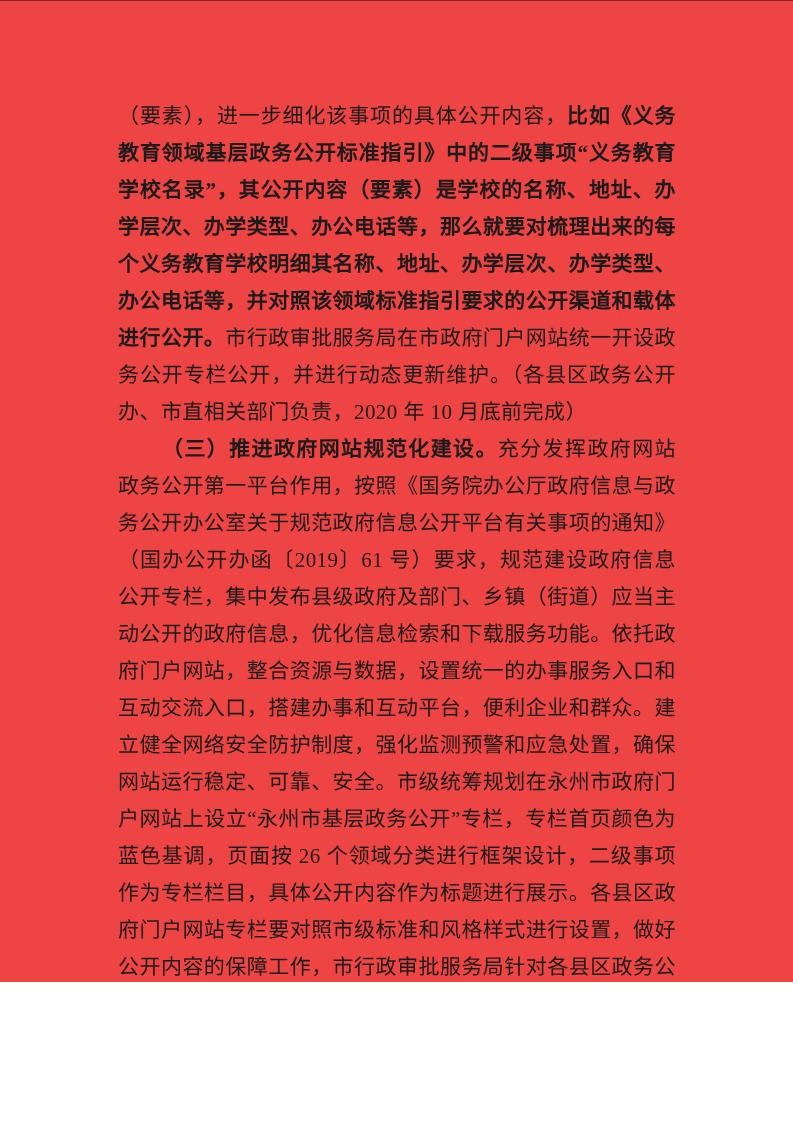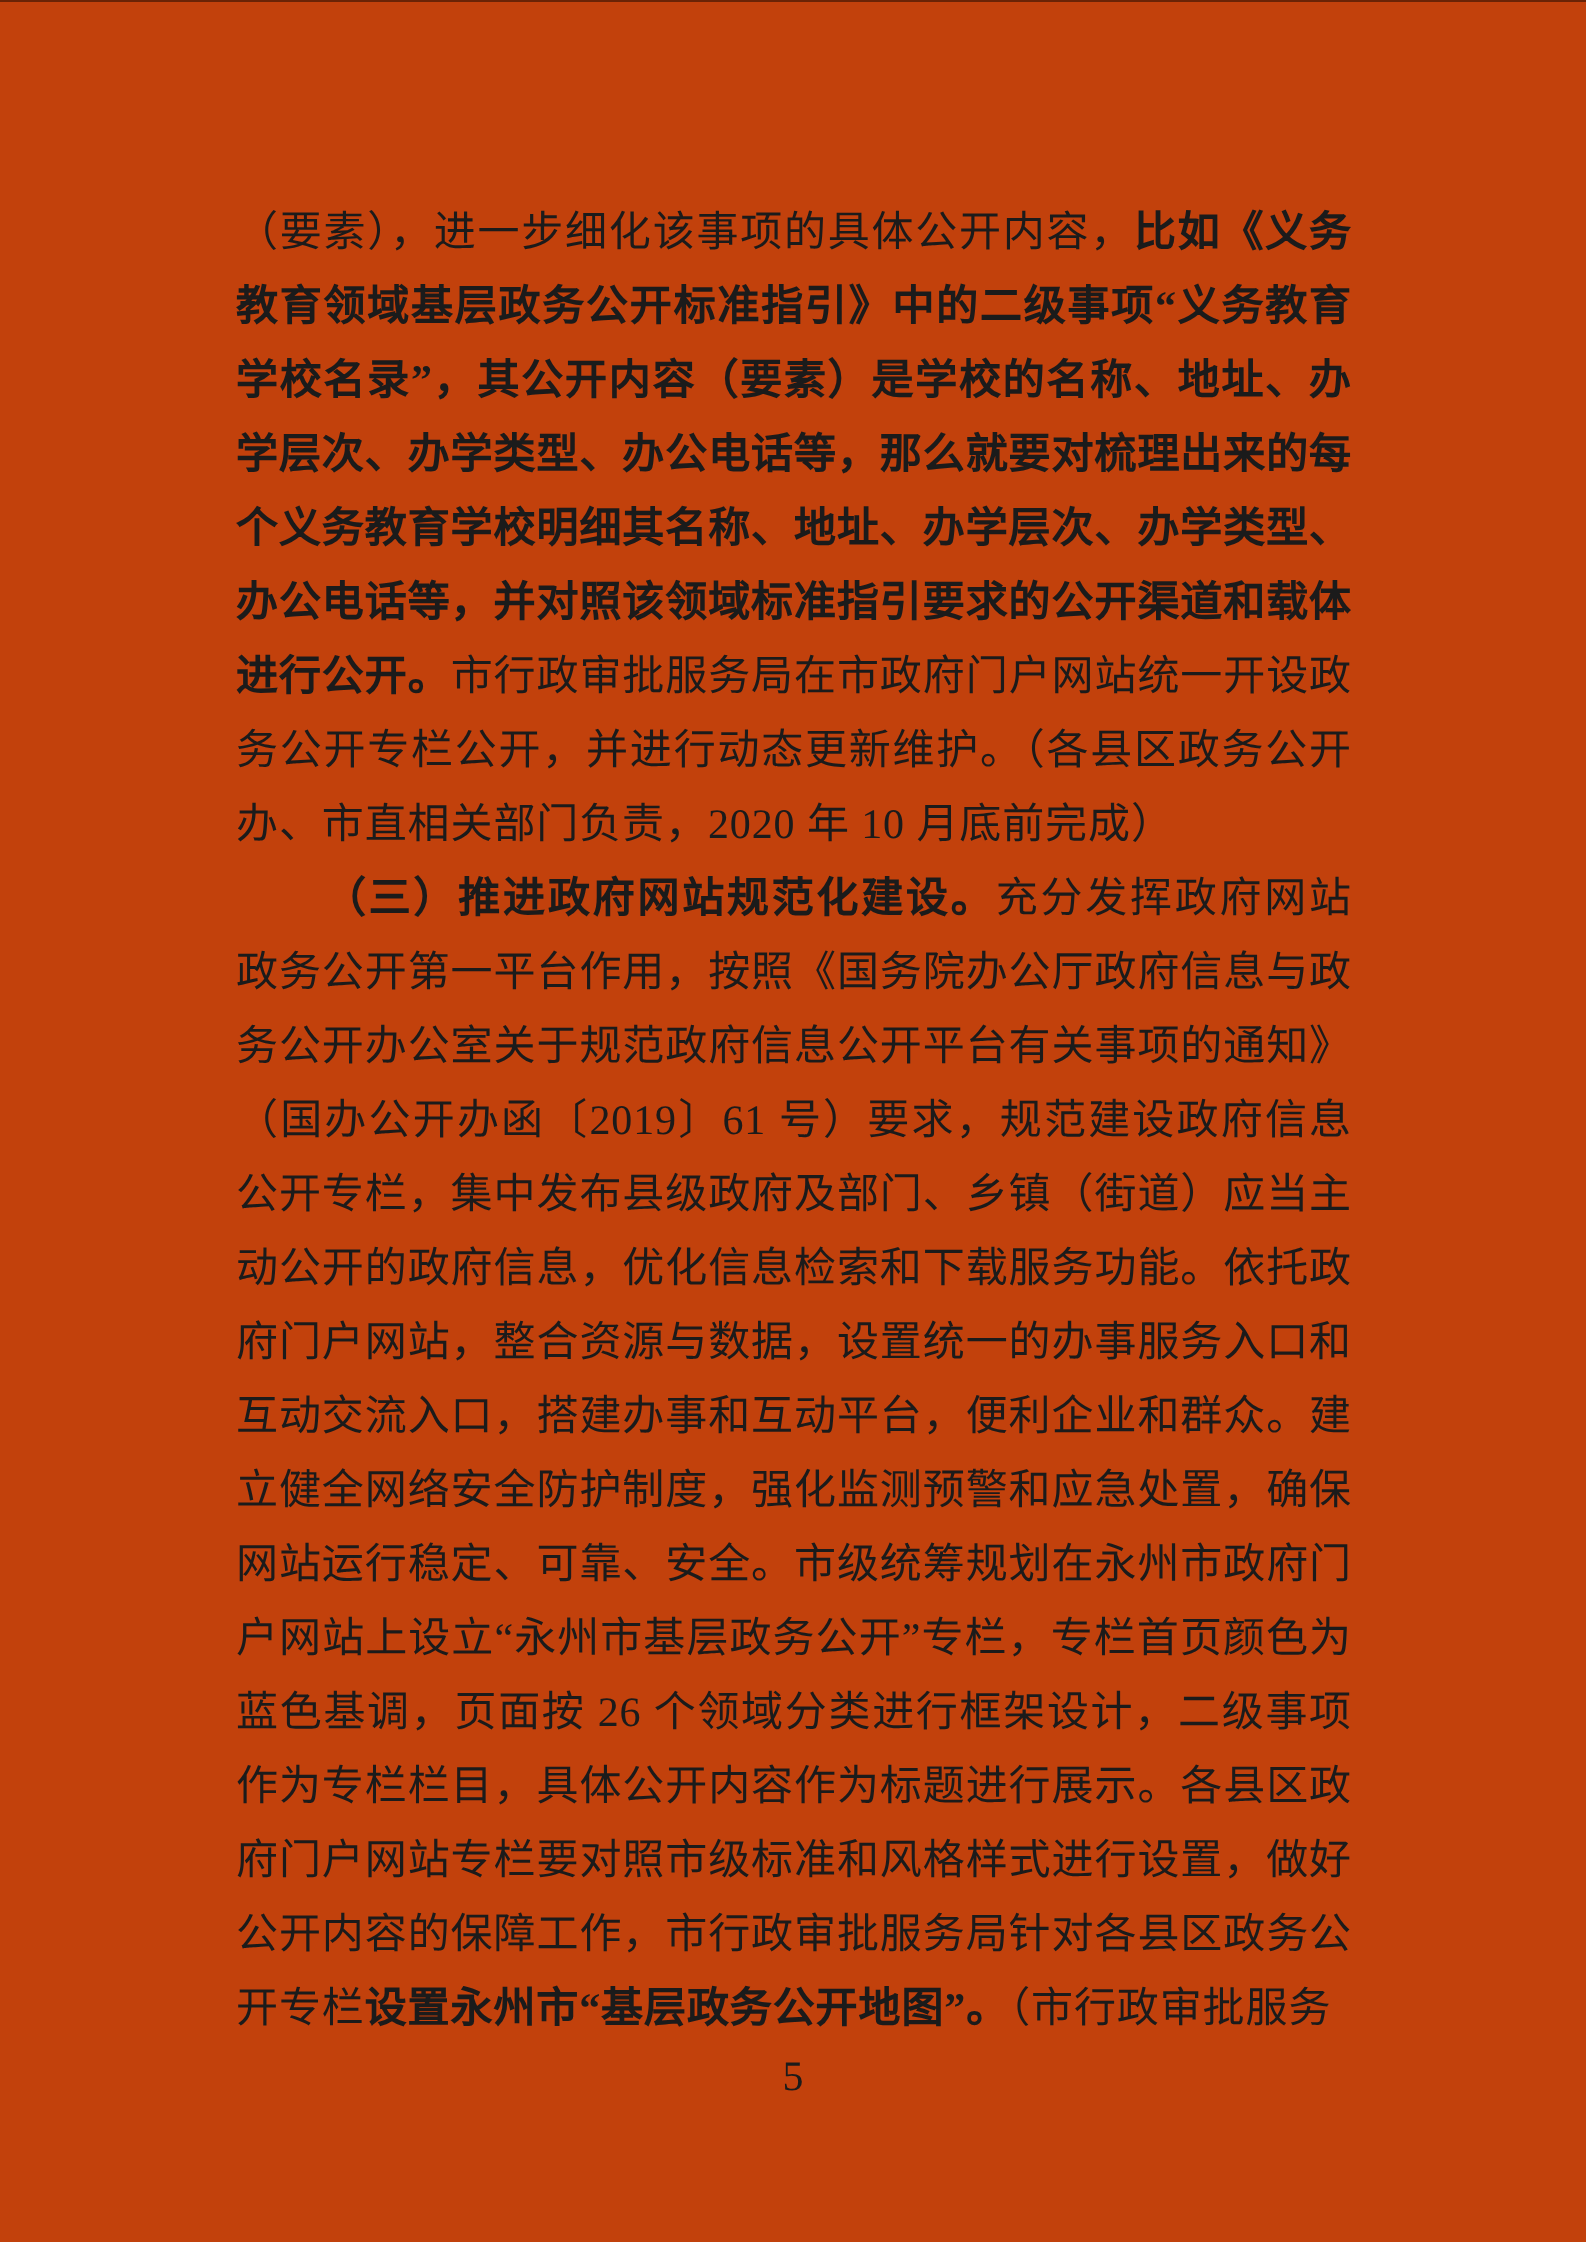--- a/index.html
+++ b/index.html
@@ -3,22 +3,22 @@
 <meta charset="utf-8">
 <style>
   html, body {
     margin: 0;
     padding: 0;
     background: #ffffff;
   }
   .page {
     position: relative;
     width: 793px;
-    height: 1121px;
-    background: #c2410c;
+    height: 982px;
+    background: #ef4444;
     overflow: hidden;
     font-family: "Liberation Serif", "DejaVu Serif", serif;
     color: #1b1b1b;
     box-sizing: border-box;
     border-top: 1px solid rgba(0,0,0,0.45);
   }
   .text-block {
     position: absolute;
     left: 118px;
     top: 97px;

